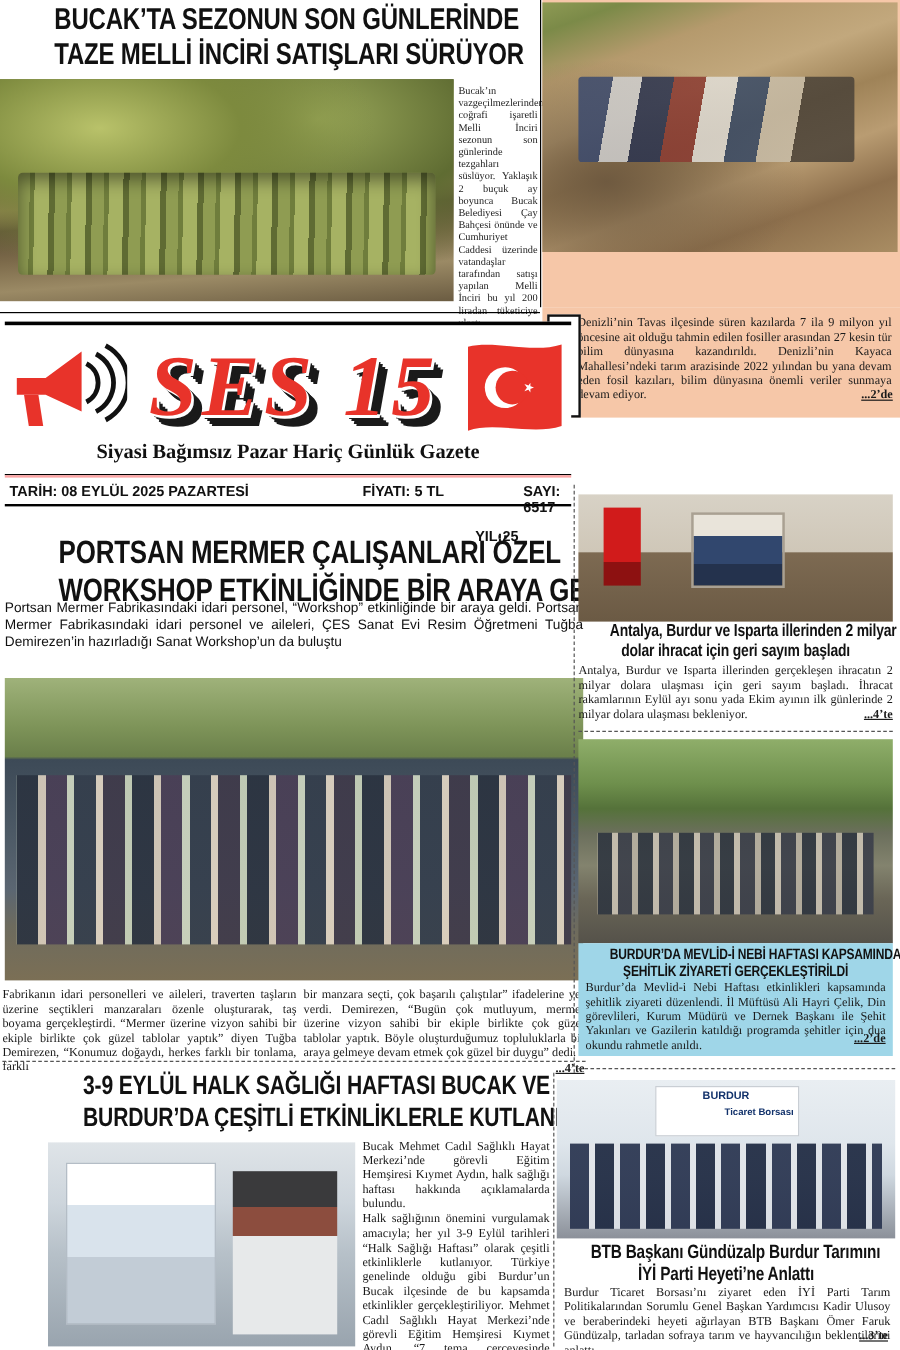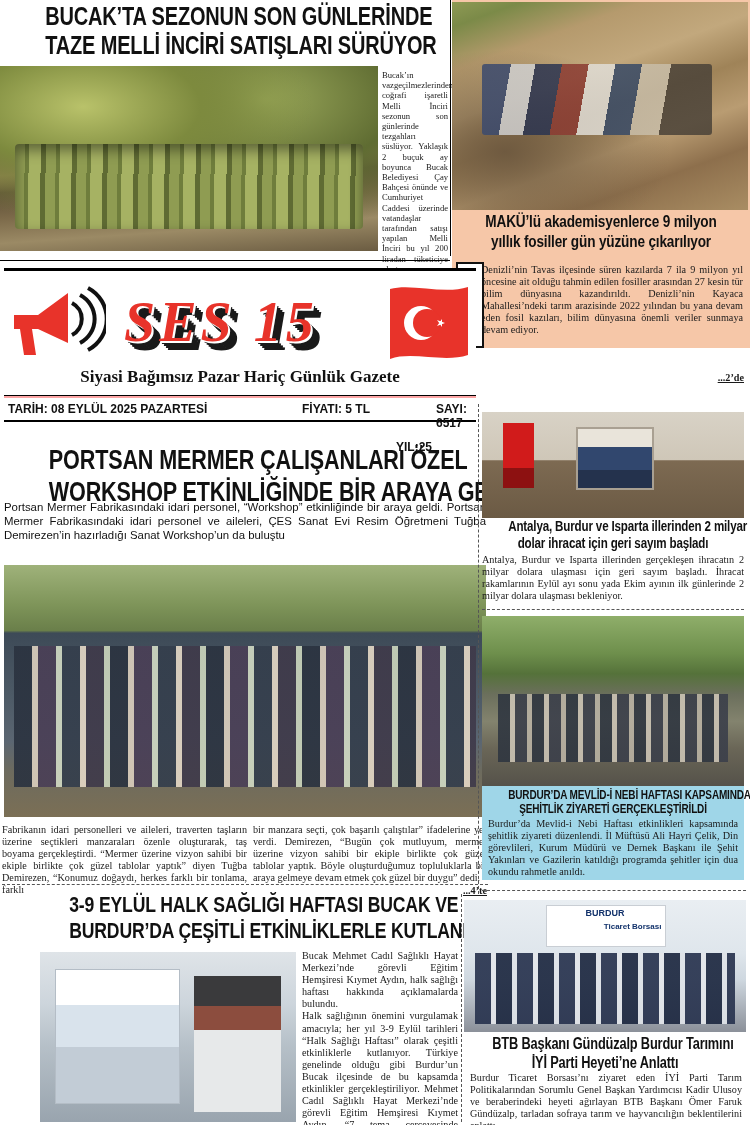--- a/index.html
+++ b/index.html
@@ -14,21 +14,21 @@
 
   
   .cond{
     font-family:"Liberation Sans", sans-serif;
     font-weight:bold;
     transform:scaleX(0.80);
     transform-origin:center center;
     white-space:nowrap;
     letter-spacing:-0.2px;
   }
-  .ref{font-weight:bold;text-decoration:underline;margin-top:48px;}
+  .ref{font-weight:bold;text-decoration:underline;}
 
   
   .top-left-head{
     position:absolute;left:0;top:2px;width:452px;height:62px;
     background:#fff;
   }
   .top-left-head .l{
     display:block;text-align:center;color:#111;
     font-size:25px;line-height:29px;
   }
@@ -137,21 +137,21 @@
   }
 
   
   .masthead{
     position:absolute;left:4px;top:268px;width:472px;height:124px;
     background:#fff;border-top:3px solid #000;border-bottom:1px solid #000;
   }
   .ses-word{
     position:absolute;left:120px;top:8px;
     font-family:"Liberation Serif", serif;font-weight:bold;font-style:italic;
-    font-size:56px;line-height:86px;letter-spacing:4px;
+    font-size:72px;line-height:86px;letter-spacing:4px;
     color:#e8332a;
     text-shadow:
       2px 2px 0 #ffffff, 3px 3px 0 #1a1a1a, 5px 5px 0 #1a1a1a,
       7px 7px 0 #1a1a1a, 9px 9px 0 #1a1a1a;
     text-align: center;
   }
   .ses-sub{
     position:absolute;left:0;right:0;top:96px;text-align:center;
     font-family:"Liberation Serif", serif;font-weight:bold;font-size:17px;color:#111;
   }
@@ -202,24 +202,20 @@
 
   <div class="photo ph-figs" style="left:0px;top:66px;width:378px;height:185px;"></div>
 
   <div style="position:absolute;left:382px;top:70px;width:66px;height:180px;">
     <div class="body-ser" style="font-size:8.6px;line-height:10.2px;">Bucak’ın vazgeçilmezlerinden coğrafi işaretli Melli İnciri sezonun son günlerinde tezgahları süslüyor. Yaklaşık 2 buçuk ay boyunca Bucak Belediyesi Çay Bahçesi önünde ve Cumhuriyet Caddesi üzerinde vatandaşlar tarafından satışı yapılan Melli İnciri bu yıl 200 liradan tüketiciye ulaştı.</div>
     <div class="body-ser ref" style="text-align:right;font-size:8.6px;">...3’te</div>
   </div>
 
   <div class="peach" style="position:absolute;left:452px;top:0px;width:298px;height:256px;"></div>
   <div class="photo ph-dig" style="left:452px;top:2px;width:296px;height:208px;"></div>
-  <div class="rt-head" style="position:absolute;left:452px;top:212px;width:298px;">
-    <span class="cond l">MAKÜ’lü akademisyenlerce 9 milyon</span>
-    <span class="cond l">yıllık fosiller gün yüzüne çıkarılıyor</span>
-  </div>
   <div class="peach" style="position:absolute;left:452px;top:256px;width:298px;height:92px;">
     <div class="body-ser" style="position:absolute;left:29px;top:8px;width:262px;">Denizli’nin Tavas ilçesinde süren kazılarda 7 ila 9 milyon yıl öncesine ait olduğu tahmin edilen fosiller arasından 27 kesin tür bilim dünyasına kazandırıldı. Denizli’nin Kayaca Mahallesi’ndeki tarım arazisinde 2022 yılından bu yana devam eden fosil kazıları, bilim dünyasına önemli veriler sunmaya devam ediyor.</div>
     <div class="body-ser ref" style="position:absolute;right:6px;top:68px;">...2’de</div>
   </div>
 
   <div style="position:absolute;left:456px;top:262px;width:24px;height:82px;background:#fff;border:2px solid #111;"></div>
 
   <div class="masthead">
 
     <svg class="horn" viewBox="0 0 96 72">

